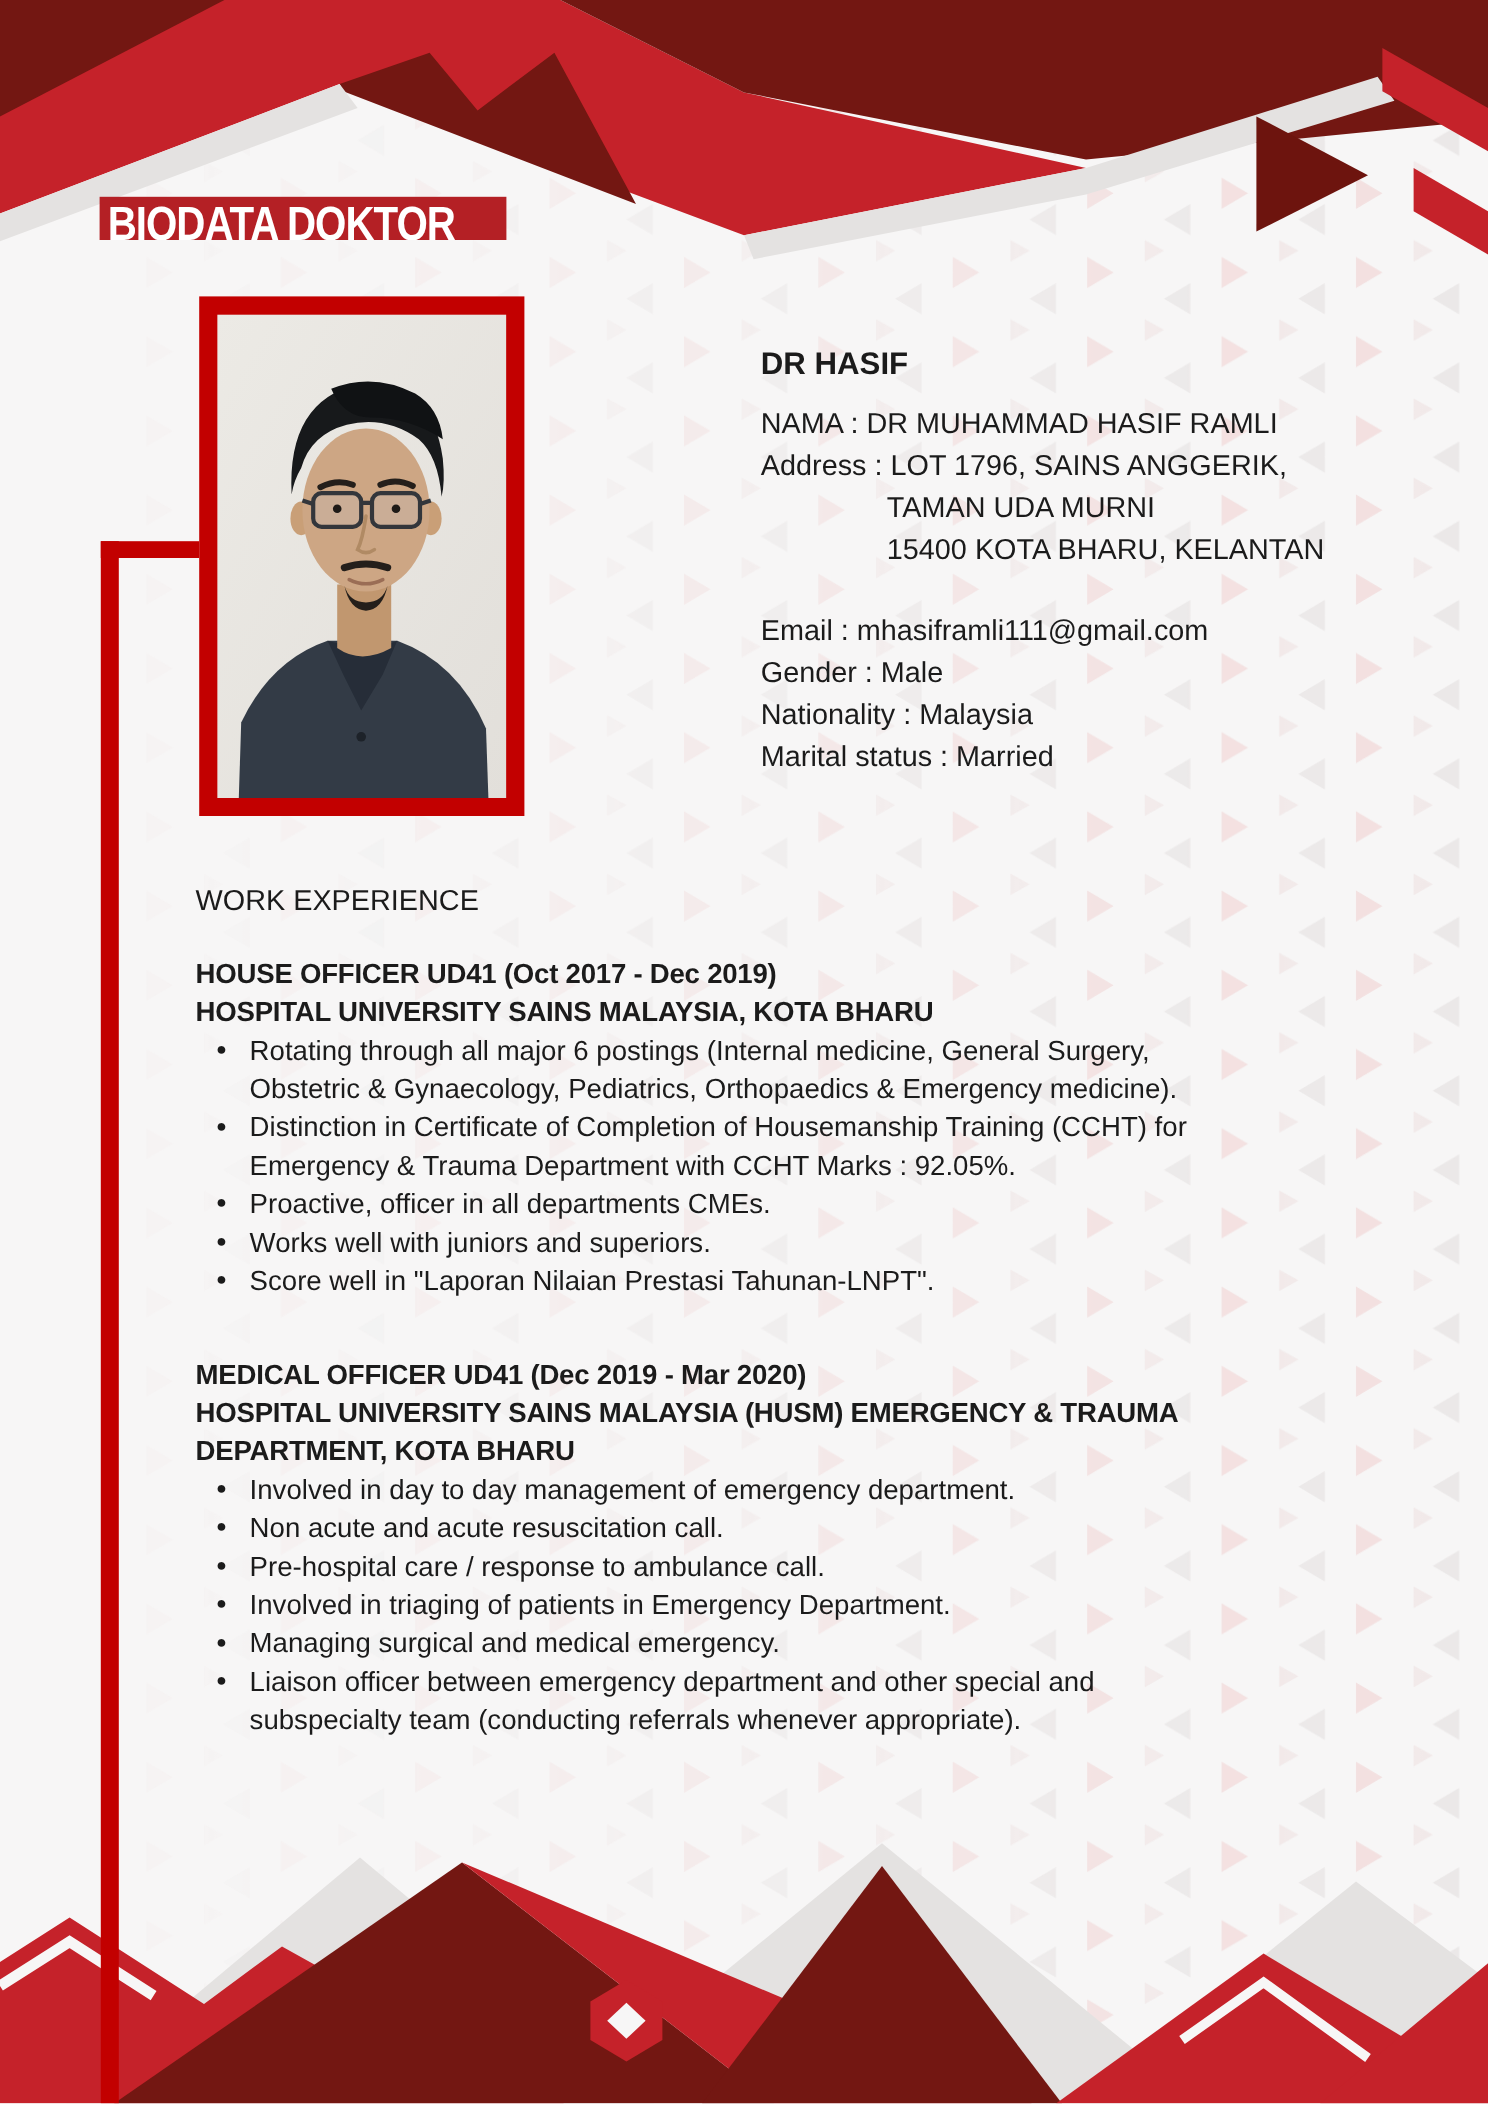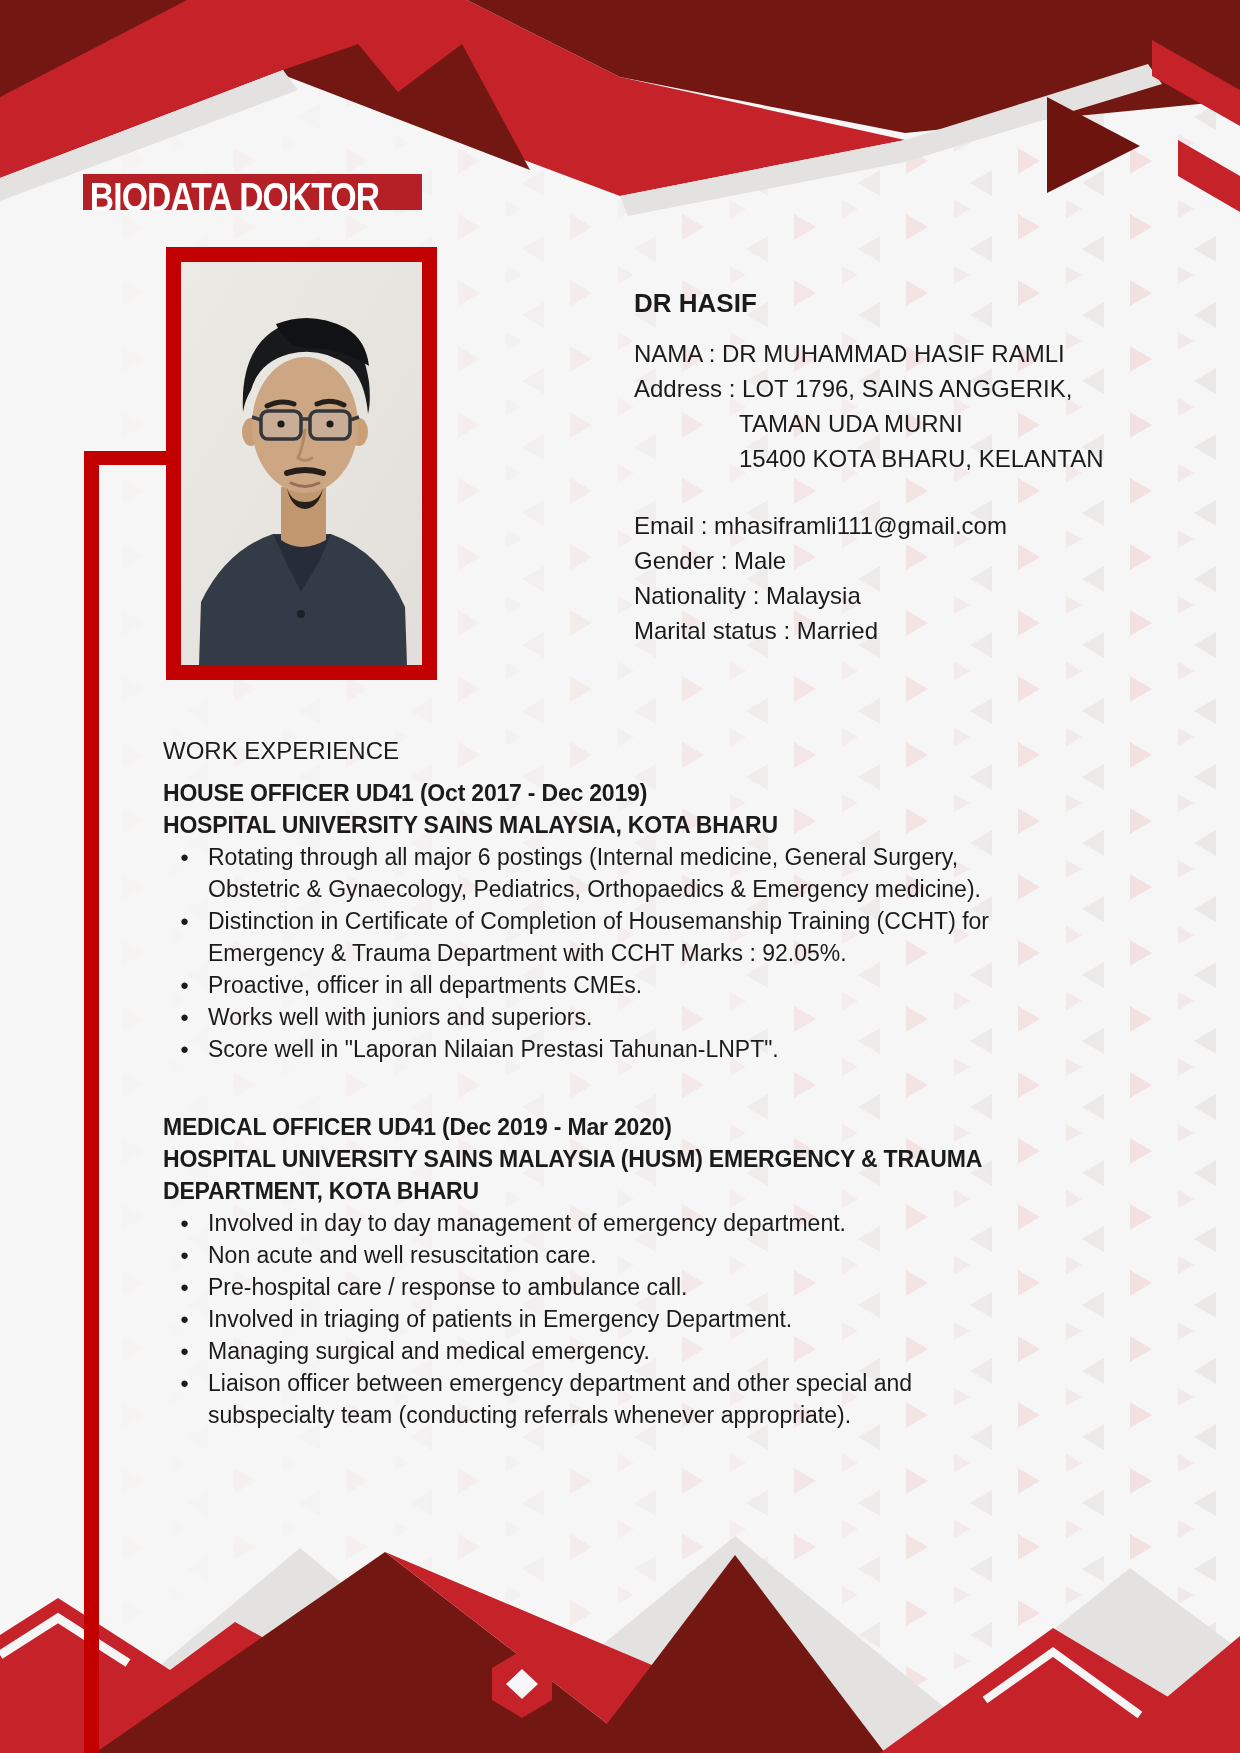--- a/index.html
+++ b/index.html
@@ -7,21 +7,21 @@
   .page {
     position:relative; width:1240px; height:1753px;
     background:#f7f6f6; overflow:hidden;
     font-family:"Liberation Sans","DejaVu Sans",sans-serif;
     color:#1b1b1b;
   }
   svg.bg { position:absolute; left:0; top:0; z-index:0; }
 
   
   .banner {
-    position:absolute; left:83px; top:174px; width:339px; height:36px;
+    position:absolute; left:83px; top:164px; width:339px; height:36px;
     background:#b42025; z-index:3; overflow:hidden;
   }
   .banner span {
     display:inline-block; color:#ffffff; font-weight:bold; font-size:40px;
     line-height:47px; padding-left:8px; letter-spacing:-1px;
     transform:scaleX(.84); transform-origin:left center; white-space:nowrap;
   }
 
   
   .photo-frame {
@@ -34,21 +34,21 @@
   .profile { position:absolute; left:598px; top:288px; width:470px; z-index:2;margin-left:36px; }
   .profile h2 { font-size:26px; font-weight:bold; letter-spacing:0; }
   .profile .line { font-size:24px; line-height:35px; }
   .profile .name-line { margin-top:17px; }
   .profile .indent { padding-left:105px; }
   .profile .email-line { margin-top:32px; }
 
   
   .work { position:absolute; left:163px; top:737px; width:875px; z-index:2; }
   .work h3 { font-size:24px; font-weight:normal; }
-  .job { margin-top:12px; }
+  .job { margin-top:30px; }
   .job + .job { margin-top:46px; }
   .job .jtitle, .job .employer {
     font-size:23px; font-weight:bold; line-height:32px; letter-spacing:-.2px;
   }
   ul.bullets { list-style:none; }
   ul.bullets li { display:flex; font-size:23px; line-height:32px; }
   ul.bullets li .dot { flex:0 0 45px; text-align:left; padding-left:17px; font-size:15px; line-height:32px; }
   ul.bullets li .btxt { flex:1 1 auto; }
 </style>
 </head>
@@ -205,21 +205,21 @@
     <div class="job">
       <div class="jtitle">MEDICAL OFFICER UD41 (Dec 2019 - Mar 2020)</div>
       <div class="employer">HOSPITAL UNIVERSITY SAINS MALAYSIA (HUSM) EMERGENCY &amp; TRAUMA DEPARTMENT, KOTA BHARU</div>
       <ul class="bullets">
         <li>
             <span class="dot">●</span>
             <span class="btxt">Involved in day to day management of emergency department.</span>
           </li>
         <li>
             <span class="dot">●</span>
-            <span class="btxt">Non acute and well resuscitation care.</span>
+            <span class="btxt">Non acute and acute resuscitation call.</span>
           </li>
         <li>
             <span class="dot">●</span>
             <span class="btxt">Pre-hospital care / response to ambulance call.</span>
           </li>
         <li>
             <span class="dot">●</span>
             <span class="btxt">Involved in triaging of patients in Emergency Department.</span>
           </li>
         <li>

